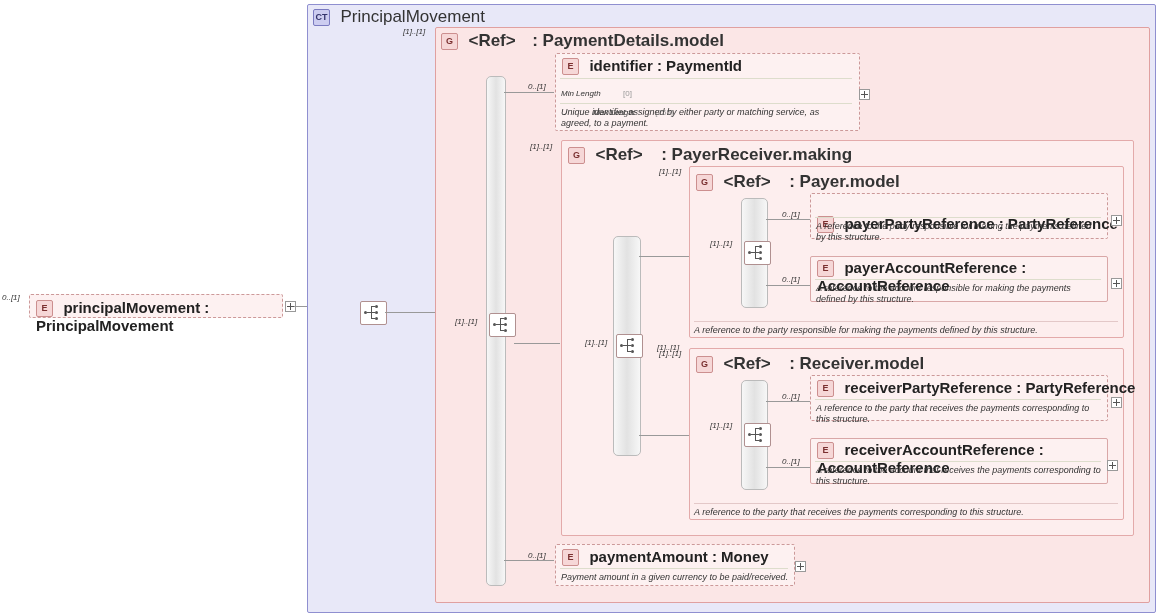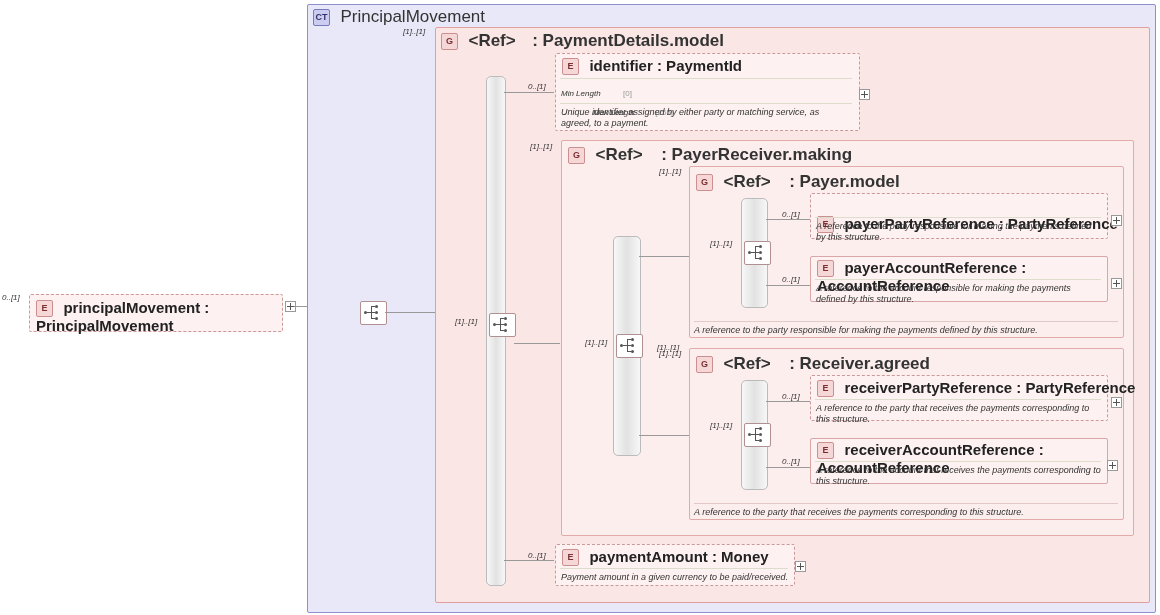--- a/index.html
+++ b/index.html
@@ -46,21 +46,21 @@
 
   
   .tallbar{position:absolute;border:1px solid #bbb;border-radius:5px;
            background:linear-gradient(to right,#f7f7f7,#e2e2e2,#f7f7f7);}
 </style>
 </head>
 <body>
 
 <div id="root">
 
-  <div class="abs dashed-box" style="left:29px;top:294px;width:254px;height:38px;">
+  <div class="abs dashed-box" style="left:29px;top:294px;width:254px;height:24px;">
     <div class="abs" style="left:6px;top:4px;">
       <span class="badge badge-e">E</span>
       <span class="lbl" style="margin-left:6px;font-weight:bold;">principalMovement : PrincipalMovement</span>
     </div>
   </div>
   <div class="card" style="left:2px;top:293px;">0..[1]</div>
 
   <div class="plus" style="left:285px;top:301px;"></div>
 
   <div class="ln hl" style="left:294px;top:306px;width:66px;"></div>
@@ -206,21 +206,21 @@
   <div class="card" style="left:782px;top:275px;">0..[1]</div>
   <div class="plus" style="left:1111px;top:278px;"></div>
 
   <div class="abs" style="left:694px;top:321px;width:424px;height:1px;background:#e3c8c8;"></div>
   <div class="abs desc" style="left:694px;top:325px;width:420px;">A reference to the party responsible for making the payments defined by this structure.</div>
 
   <div class="abs model-box-2" style="left:689px;top:348px;width:435px;height:172px;"></div>
   <div class="abs" style="left:696px;top:354px;">
     <span class="badge badge-g">G</span>
     <span class="title" style="margin-left:6px;font-weight:bold;">&lt;Ref&gt;</span>
-    <span class="title" style="margin-left:14px;font-weight:bold;">: Receiver.agreed</span>
+    <span class="title" style="margin-left:14px;font-weight:bold;">: Receiver.model</span>
   </div>
   <div class="card" style="left:659px;top:349px;">[1]..[1]</div>
 
   <div class="tallbar" style="left:741px;top:380px;width:25px;height:108px;"></div>
   <div class="seq" style="left:744px;top:423px;width:25px;height:22px;">
     <div class="dot" style="left:3px;top:9px;"></div>
     <div class="bar" style="left:6px;top:10px;width:4px;height:1px;"></div>
     <div class="bar" style="left:10px;top:4px;width:1px;height:13px;"></div>
     <div class="bar" style="left:11px;top:4px;width:3px;height:1px;"></div>
     <div class="bar" style="left:11px;top:10px;width:3px;height:1px;"></div>

